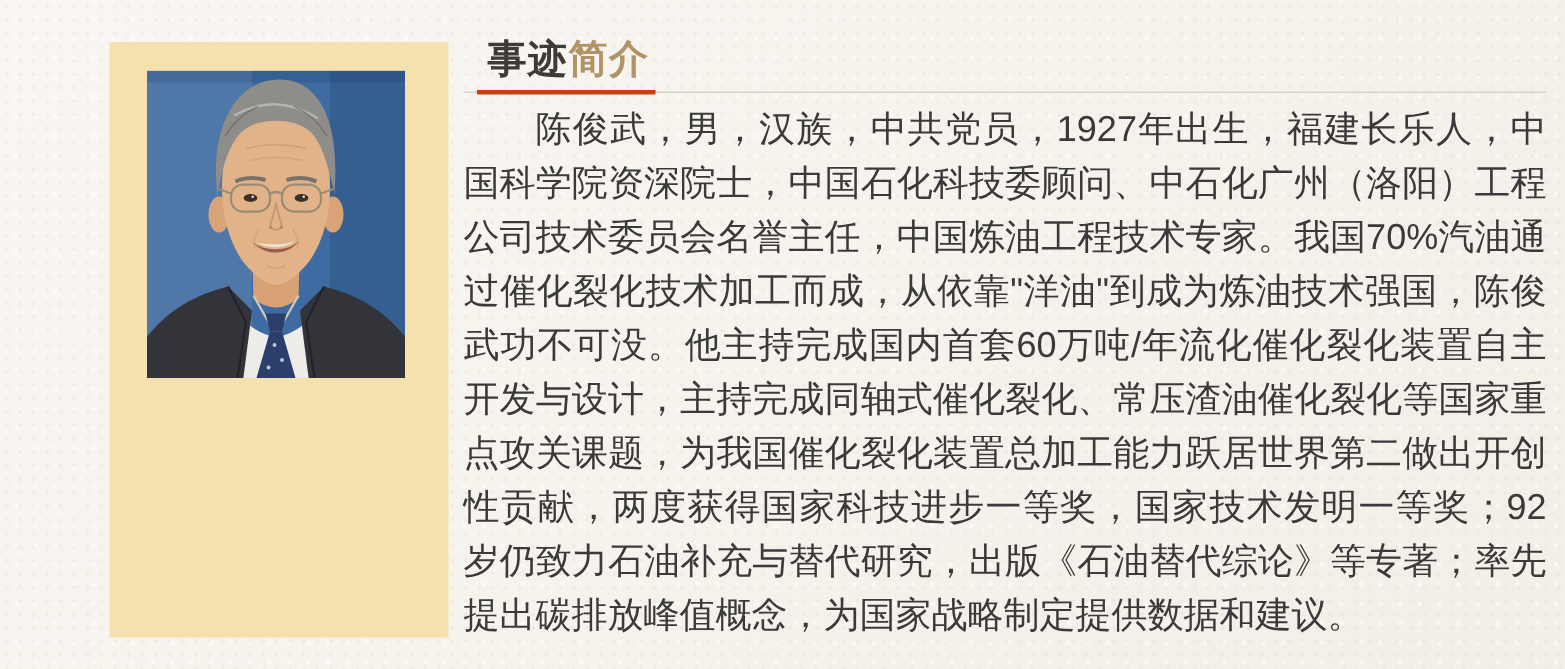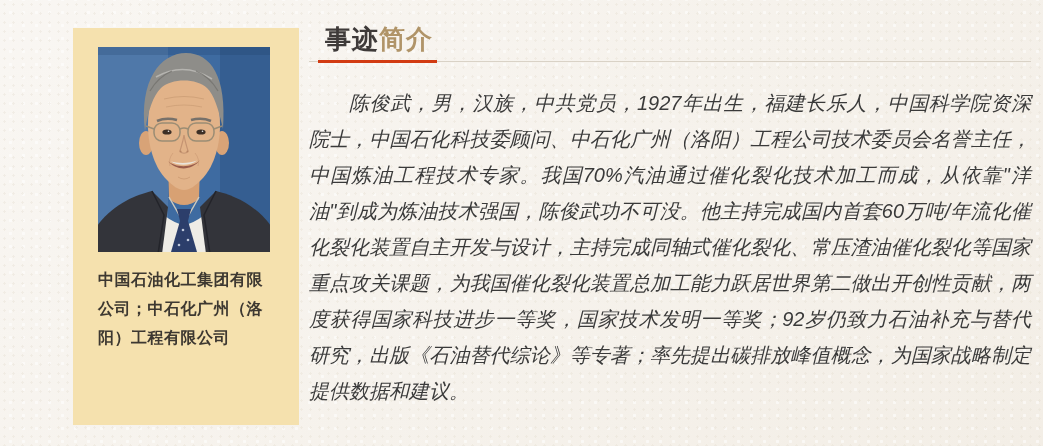--- a/index.html
+++ b/index.html
@@ -72,29 +72,28 @@
     background: #d9d2c6;
   }
   .rule-red {
     position: absolute;
     left: 9px; top: -1px;
     width: 119px; height: 3px;
     background: #d23b12;
   }
   .biography {
     position: absolute;
-    left: 0; top: 65px;
+    left: 0; top: 49px;
     width: 722px;
     margin: 0;
-    font-size: 20px;
+    font-size: 24px;
     line-height: 36px;
     color: #3a3a3a;
     text-align: justify;
     text-indent: 2em;
-    font-style: italic;
   }
 </style>
 </head>
 <body>
 
 <div class="page">
 
   <aside class="profile-card">
     <div class="photo-frame">
       <svg width="172" height="205" viewBox="0 0 172 205" xmlns="http://www.w3.org/2000/svg">
@@ -157,21 +156,20 @@
         <path d="M75 106 Q70 112 72 119" stroke="#cf9f78" stroke-width="1" fill="none" opacity="0.8"></path>
         <path d="M97 106 Q102 112 100 119" stroke="#cf9f78" stroke-width="1" fill="none" opacity="0.8"></path>
 
         <path d="M70 114 C 78 124 94 124 102 113 C 95 121 77 121 70 114 Z" fill="#9a5c4a"></path>
         <path d="M73 114.5 C 80 119 92 119 99 113.5 C 92 116.5 80 116.5 73 114.5 Z" fill="#eae4da"></path>
 
         <path d="M80 130 Q86 134 92 130" stroke="#c8956e" stroke-width="1" fill="none" opacity="0.7"></path>
       </svg>
     </div>
     <div class="affiliation">
-      <p>中国石油化工集团有限公司；中石化广州（洛阳）工程有限公司</p>
     </div>
   </aside>
 
   <main class="content">
     <h2 class="section-title">
       <span class="title-dark">事迹</span><span class="title-accent">简介</span>
     </h2>
     <div class="title-rule">
       <span class="rule-red"></span>
     </div>

